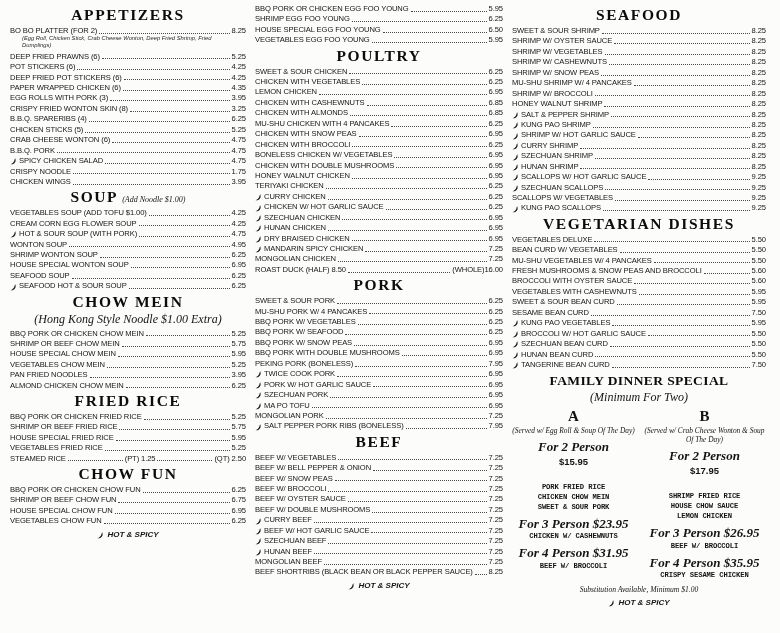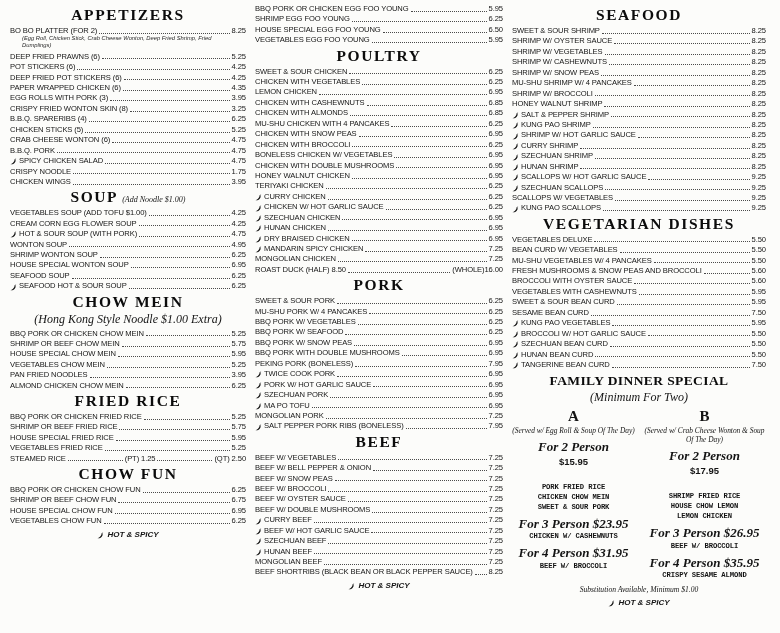--- a/index.html
+++ b/index.html
@@ -1098,26 +1098,26 @@
             <div class="family-dish">CHICKEN W/ CASHEWNUTS</div>
             <div class="family-tier-heading">For 4 Person $31.95</div>
             <div class="family-dish">BEEF W/ BROCCOLI</div>
           </div>
           <div class="family-plan">
             <div class="family-letter">B</div>
             <div class="family-served">(Served w/ Crab Cheese Wonton &amp; Soup Of The Day)</div>
             <div class="family-tier-heading">For 2 Person</div>
             <div class="family-price">$17.95</div>
             <div class="family-dish">SHRIMP FRIED RICE</div>
-            <div class="family-dish">HOUSE CHOW LEMON</div>
+            <div class="family-dish">HOUSE CHOW SAUCE</div>
             <div class="family-dish">LEMON CHICKEN</div>
             <div class="family-tier-heading">For 3 Person $26.95</div>
             <div class="family-dish">BEEF W/ BROCCOLI</div>
             <div class="family-tier-heading">For 4 Person $35.95</div>
-            <div class="family-dish">CRISPY SESAME ALMOND</div>
+            <div class="family-dish">CRISPY SESAME CHICKEN</div>
           </div>
         </div>
         <div class="family-foot">Substitution Available, Minimum $1.00</div>
       </section>
       <div class="hot-spicy">
         <span class="pepper">
           <svg class="pepper-svg" viewBox="0 0 12 12">
             <path d="M8.6 2.3C8.9 1.5 9.7 1 10.6 1c-.2.8-.7 1.4-1.4 1.7 1.4 2.4-.2 5.9-3.6 7.4-1.8.8-3.7.9-4.8.4 2.9-.7 5.4-2.7 6.5-5.4.4-1 .5-1.9.3-2.6.3-.1.7-.2 1-.2z" fill="#151515"></path>
           </svg>
         </span>

